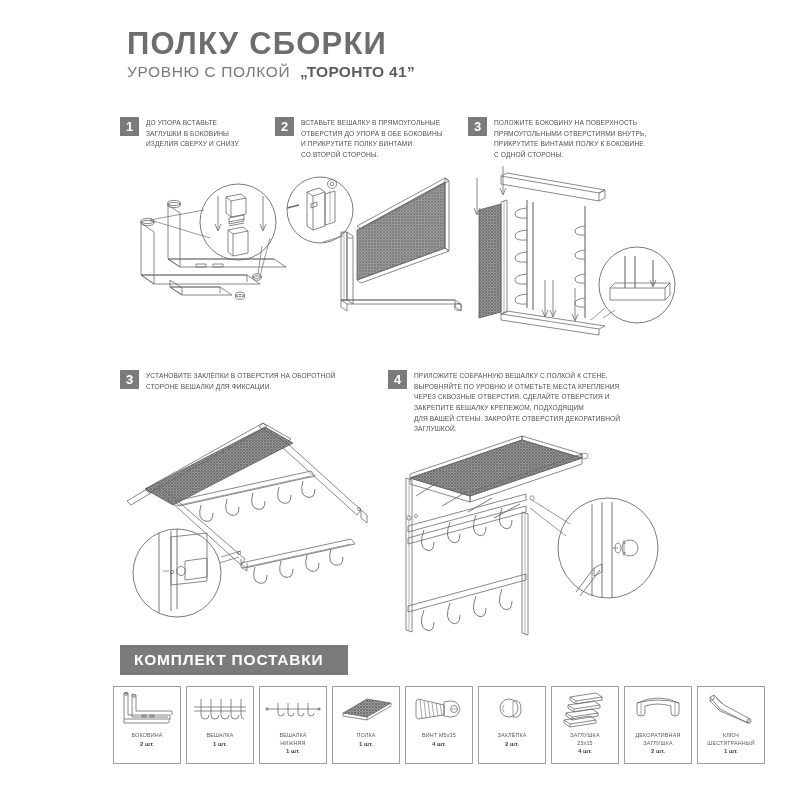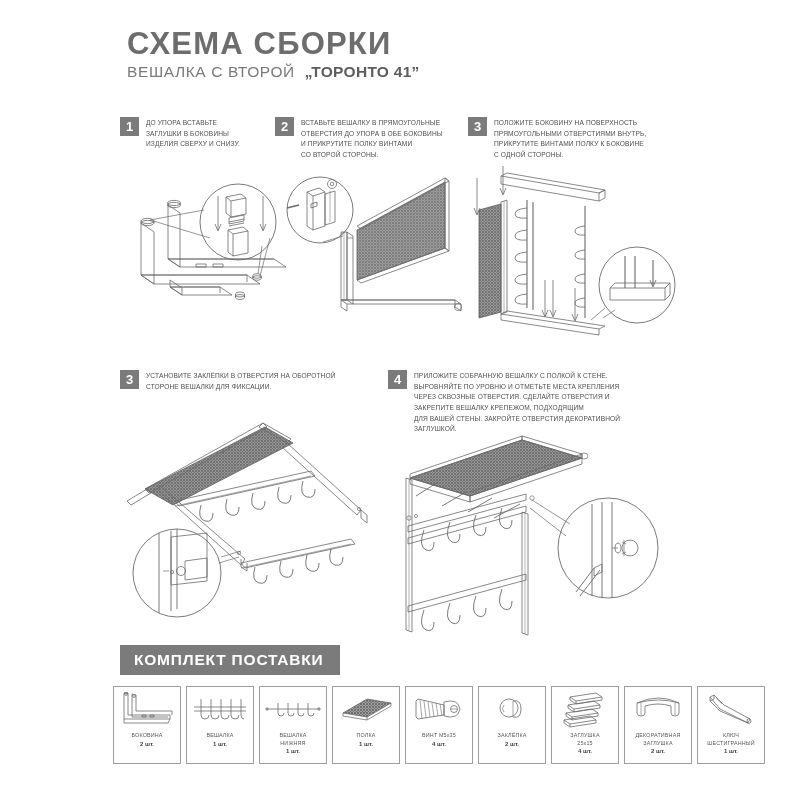--- a/index.html
+++ b/index.html
@@ -47,21 +47,21 @@
   #fig2{left:285px;top:160px;width:200px;height:175px;}
   #fig3{left:465px;top:160px;width:215px;height:175px;}
   #fig4{left:115px;top:405px;width:265px;height:230px;}
   #fig5{left:380px;top:420px;width:300px;height:215px;}
 
   
   .kit-banner{
     position:absolute;left:120px;top:645px;
     background:#7b7b7b;color:#ffffff;
     font-size:15.5px;font-weight:bold;letter-spacing:.8px;
-    padding:6px 16px 6px 14px;
+    padding:6px 24px 6px 14px;
   }
   .kit-row{
     position:absolute;left:113px;top:686px;
     display:flex;gap:5px;
   }
   .part{
     width:68px;height:78px;border:1px solid #9e9e9e;
     display:flex;flex-direction:column;align-items:center;
     justify-content:flex-start;box-sizing:border-box;
     background:#fff;
@@ -77,23 +77,23 @@
     text-align:center;margin-top:1px;
   }
   svg{display:block;overflow:visible;}
 </style>
 </head>
 <body>
 
 <div class="page">
 
   <div class="title-block">
-    <div class="title-main">СХЕМА СБОРКИ</div>
+    <div class="title-main">ПОЛКУ СБОРКИ</div>
     <div class="title-sub">
-      <span>ВЕШАЛКА С ВТОРОЙ</span>
+      <span>УРОВНЮ С ПОЛКОЙ</span>
       &nbsp;<b>„ТОРОНТО 41”</b>
     </div>
   </div>
 
   <div class="step" id="step1">
     <div class="badge">1</div>
     <div class="step-text">ДО УПОРА ВСТАВЬТЕ
 ЗАГЛУШКИ В БОКОВИНЫ
 ИЗДЕЛИЯ СВЕРХУ И СНИЗУ.</div>
   </div>

